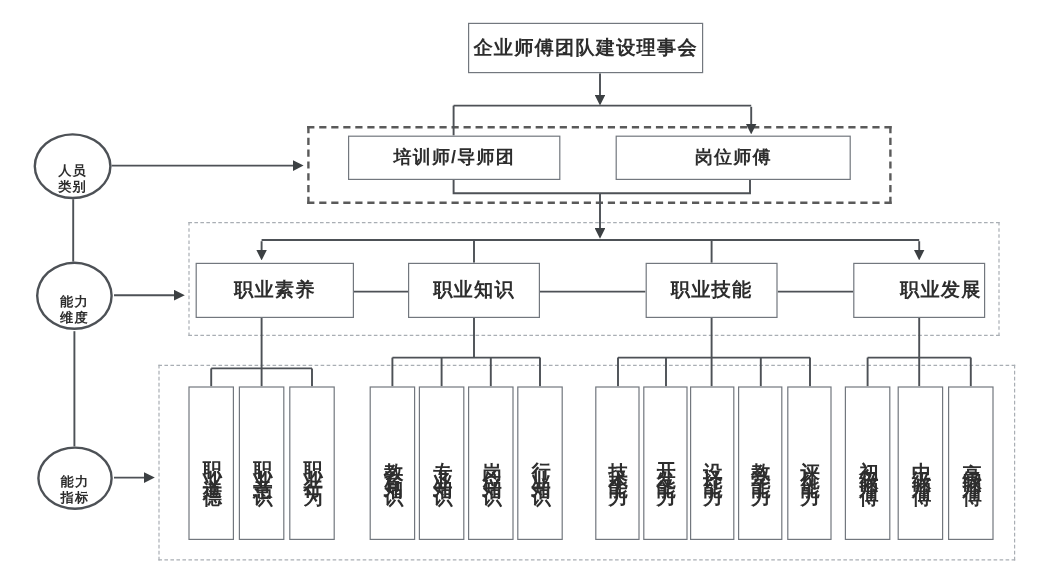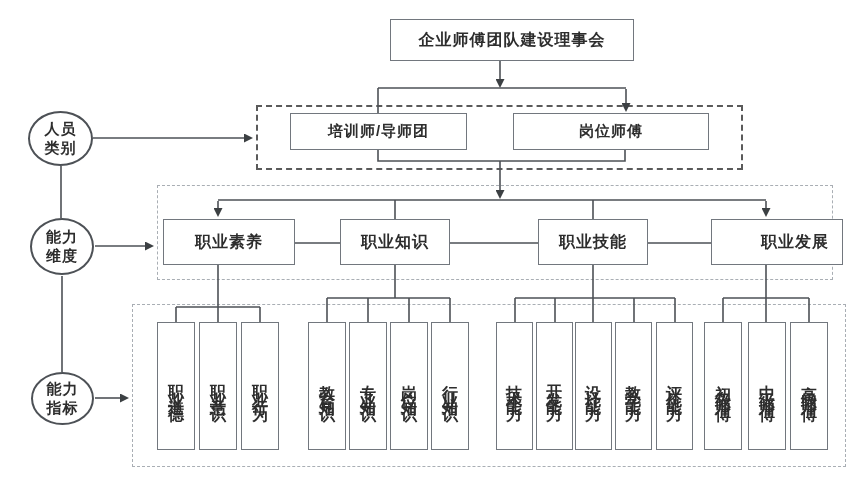--- a/index.html
+++ b/index.html
@@ -28,22 +28,22 @@
   .vbox {
     position: absolute; box-sizing: border-box; z-index: 3;
     background: #ffffff; border: 1.5px solid #72777e;
     writing-mode: vertical-rl; text-orientation: upright;
     text-align: center; font-weight: bold; font-size: 16px;
     letter-spacing: 7px; line-height: 35px; color: #2d2d2d;
   }
   .circle {
     position: absolute; box-sizing: border-box; z-index: 3;
     background: #ffffff; border: 2px solid #4d5156; border-radius: 50%;
-    display: flex; flex-direction: column; align-items: center; justify-content: center;
-    font-weight: bold; font-size: 15px; line-height: 1.25; color: #2d2d2d;
+    display: flex; flex-direction: column; align-items: center; justify-content: flex-end;
+    font-weight: bold; font-size: 11px; line-height: 1.25; color: #2d2d2d;
     letter-spacing: 1px;
   }
   svg line, svg polyline { stroke: #4d5156; stroke-width: 1.6; fill: none; }
 </style>
 </head>
 <body>
 
 <div class="stage">
 
   <div class="frame dash-heavy" style="left:256px; top:105px; width:487px; height:65px;"></div>
@@ -99,42 +99,42 @@
     <line x1="723" y1="298" x2="723" y2="322"></line>
     <line x1="809" y1="298" x2="809" y2="322"></line>
 
     <line x1="93" y1="138" x2="249" y2="138" marker-end="url(#arrow)"></line>
     <line x1="95" y1="246" x2="150" y2="246" marker-end="url(#arrow)"></line>
     <line x1="95" y1="398" x2="125" y2="398" marker-end="url(#arrow)"></line>
     <line x1="61" y1="166" x2="61" y2="218"></line>
     <line x1="62" y1="276" x2="62" y2="372"></line>
   </svg>
 
-  <div class="box lv1" style="left:390px; top:19px; width:244px; height:42px;">企业师傅团队建设理事会</div>
+  <div class="box lv1" style="left:390px; top:19px; width:196px; height:42px;">企业师傅团队建设理事会</div>
 
   <div class="circle" style="left:28px; top:111px; width:65px; height:55px;">
     <span>人员</span>
     <span>类别</span>
   </div>
   <div class="circle" style="left:30px; top:218px; width:64px; height:57px;">
     <span>能力</span>
     <span>维度</span>
   </div>
   <div class="circle" style="left:31px; top:372px; width:63px; height:53px;">
     <span>能力</span>
     <span>指标</span>
   </div>
 
   <div class="box lv2" style="left:290px; top:113px; width:177px; height:37px;">培训师/导师团</div>
   <div class="box lv2" style="left:513px; top:113px; width:196px; height:37px;">岗位师傅</div>
 
   <div class="box lv3" style="left:163px; top:219px; width:132px; height:46px;">职业素养</div>
   <div class="box lv3" style="left:538px; top:219px; width:110px; height:46px;">职业技能</div>
   <div class="box lv3" style="left:340px; top:219px; width:110px; height:46px;">职业知识</div>
-  <div class="box lv3" style="left:711px; top:219px; width:132px; height:46px;padding-left:36px;">职业发展</div>
+  <div class="box lv3" style="left:711px; top:219px; width:110px; height:46px;padding-left:36px;">职业发展</div>
 
   <div class="vbox" style="left:157px; top:322px; width:38px; height:128px;">职业道德</div>
   <div class="vbox" style="left:199px; top:322px; width:38px; height:128px;">职业意识</div>
   <div class="vbox" style="left:241px; top:322px; width:38px; height:128px;">职业行为</div>
 
   <div class="vbox" style="left:308px; top:322px; width:38px; height:128px;">教育知识</div>
   <div class="vbox" style="left:349px; top:322px; width:38px; height:128px;">专业知识</div>
   <div class="vbox" style="left:390px; top:322px; width:38px; height:128px;">岗位知识</div>
   <div class="vbox" style="left:431px; top:322px; width:38px; height:128px;">行业知识</div>
 

